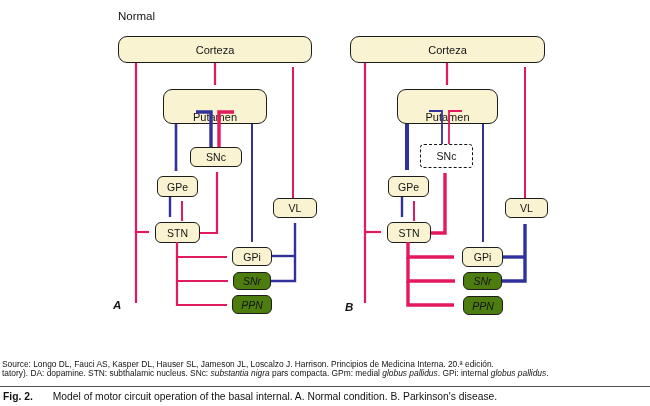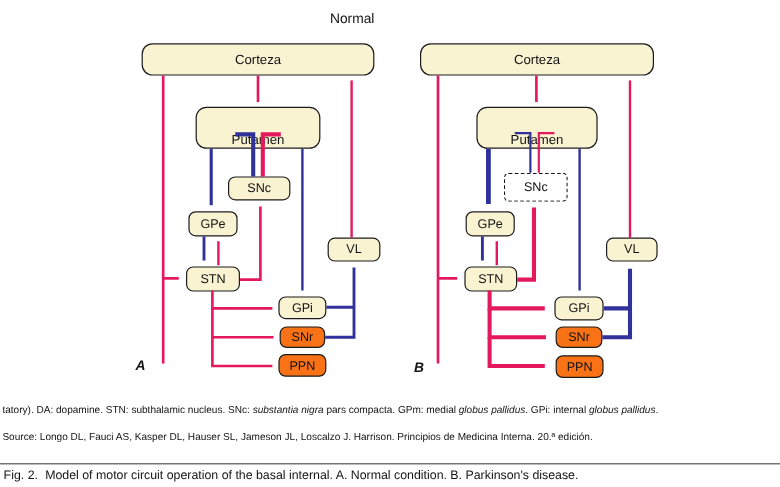--- a/index.html
+++ b/index.html
@@ -1,35 +1,35 @@
 <!DOCTYPE html>
 <html><head>
 <meta charset="utf-8">
 <style>
   html,body { margin:0; padding:0; background:#fff; }
   .page {
     position:relative; width:650px; height:406px; background:#ffffff;
     font-family:"Liberation Sans", sans-serif; color:#111; overflow:hidden;
   }
   .panel-title {
-    position:absolute; top:10px; text-align:right;
+    position:absolute; top:10px; text-align:left;
     font-size:11.5px; color:#131313;
   }
   .panel-letter {
     position:absolute; font-size:11.5px; font-weight:bold; font-style:italic; color:#131313;
   }
   .node {
     position:absolute; box-sizing:border-box; z-index:1;
     border:1.7px solid #1c1c1c; border-radius:6px; background:#faf3d2;
     display:flex; align-items:center; justify-content:center;
     font-size:10.5px; color:#131313;
   }
   .node.big { font-size:11px; border-radius:9px; }
   .node.toplabel { align-items:flex-start; padding-top:21px; }
-  .node.white { background:#f97316; }
+  .node.white { background:#4d7c0f;font-style:italic; }
   .node.degenerated { background:#ffffff; border:1.8px dashed #161616; border-radius:4px; }
   svg.arrows { position:absolute; left:0; top:0; z-index:2; pointer-events:none; }
   svg.arrows path { fill:none; }
   .r { stroke:#e4185c; }
   .b { stroke:#31319b; }
   .w17 { stroke-width:1.8; }
   .w20 { stroke-width:2; }
   .w22 { stroke-width:2.2; }
   .w24 { stroke-width:2.4; }
   .w26 { stroke-width:2.6; }
@@ -38,21 +38,21 @@
   .cap {
     position:absolute; left:2px; right:2px;
     font-size:8.4px; line-height:11px; white-space:nowrap; color:#131313;
   }
   .it { font-style:italic; }
   .rule { position:absolute; left:0; right:0; top:386px; height:1px; background:#555; }
   .figcap {
     position:absolute; left:3px; top:391px; right:2px;
     font-size:10.3px; color:#131313; white-space:nowrap;
   }
-  .figcap .lbl { font-weight:normal; margin-right:6px; }
+  .figcap .lbl { font-weight:bold; margin-right:20px; }
 </style>
 </head>
 <body>
 
 <div class="page">
 
   <div class="panel-title" style="left:118px; width:194px;">Normal</div>
 
   <div class="panel-letter" style="left:113px; top:299px;">A</div>
   <div class="panel-letter" style="left:345px; top:301px;">B</div>
@@ -115,19 +115,19 @@
     <path class="r w34" d="M431,233 H445 V173" marker-end="url(#ar)"></path>
     <path class="b w20" d="M483,124 V242" marker-end="url(#ab)"></path>
     <path class="r w34" d="M408,242 V257 H454" marker-end="url(#ar)"></path>
     <path class="r w34" d="M408,257 V281 H455" marker-end="url(#ar)"></path>
     <path class="r w34" d="M408,281 V305 H454" marker-end="url(#ar)"></path>
     <path class="b w34" d="M502,281 H525 V224" marker-end="url(#ab)"></path>
     <path class="b w34" d="M503,257 H525"></path>
     <path class="r w20" d="M525,198 V67" marker-end="url(#ar)"></path>
   </svg>
 
-  <div class="cap" style="top:336px;"><span>tatory). DA: dopamine. STN: subthalamic nucleus. SNc: </span><span class="it">substantia nigra</span><span> pars compacta. GPm: medial </span><span class="it">globus pallidus</span><span>. GPi: internal </span><span class="it">globus pallidus</span><span>.</span></div>
+  <div class="cap" style="top:368px;"><span>tatory). DA: dopamine. STN: subthalamic nucleus. SNc: </span><span class="it">substantia nigra</span><span> pars compacta. GPm: medial </span><span class="it">globus pallidus</span><span>. GPi: internal </span><span class="it">globus pallidus</span><span>.</span></div>
   <div class="cap" style="top:359px;">Source: Longo DL, Fauci AS, Kasper DL, Hauser SL, Jameson JL, Loscalzo J. Harrison. Principios de Medicina Interna. 20.ª edición.</div>
 
   <div class="rule"></div>
   <div class="figcap"><span class="lbl">Fig. 2.</span><span>Model of motor circuit operation of the basal internal. A. Normal condition. B. Parkinson's disease.</span></div>
 
 </div>
 
 </body></html>

